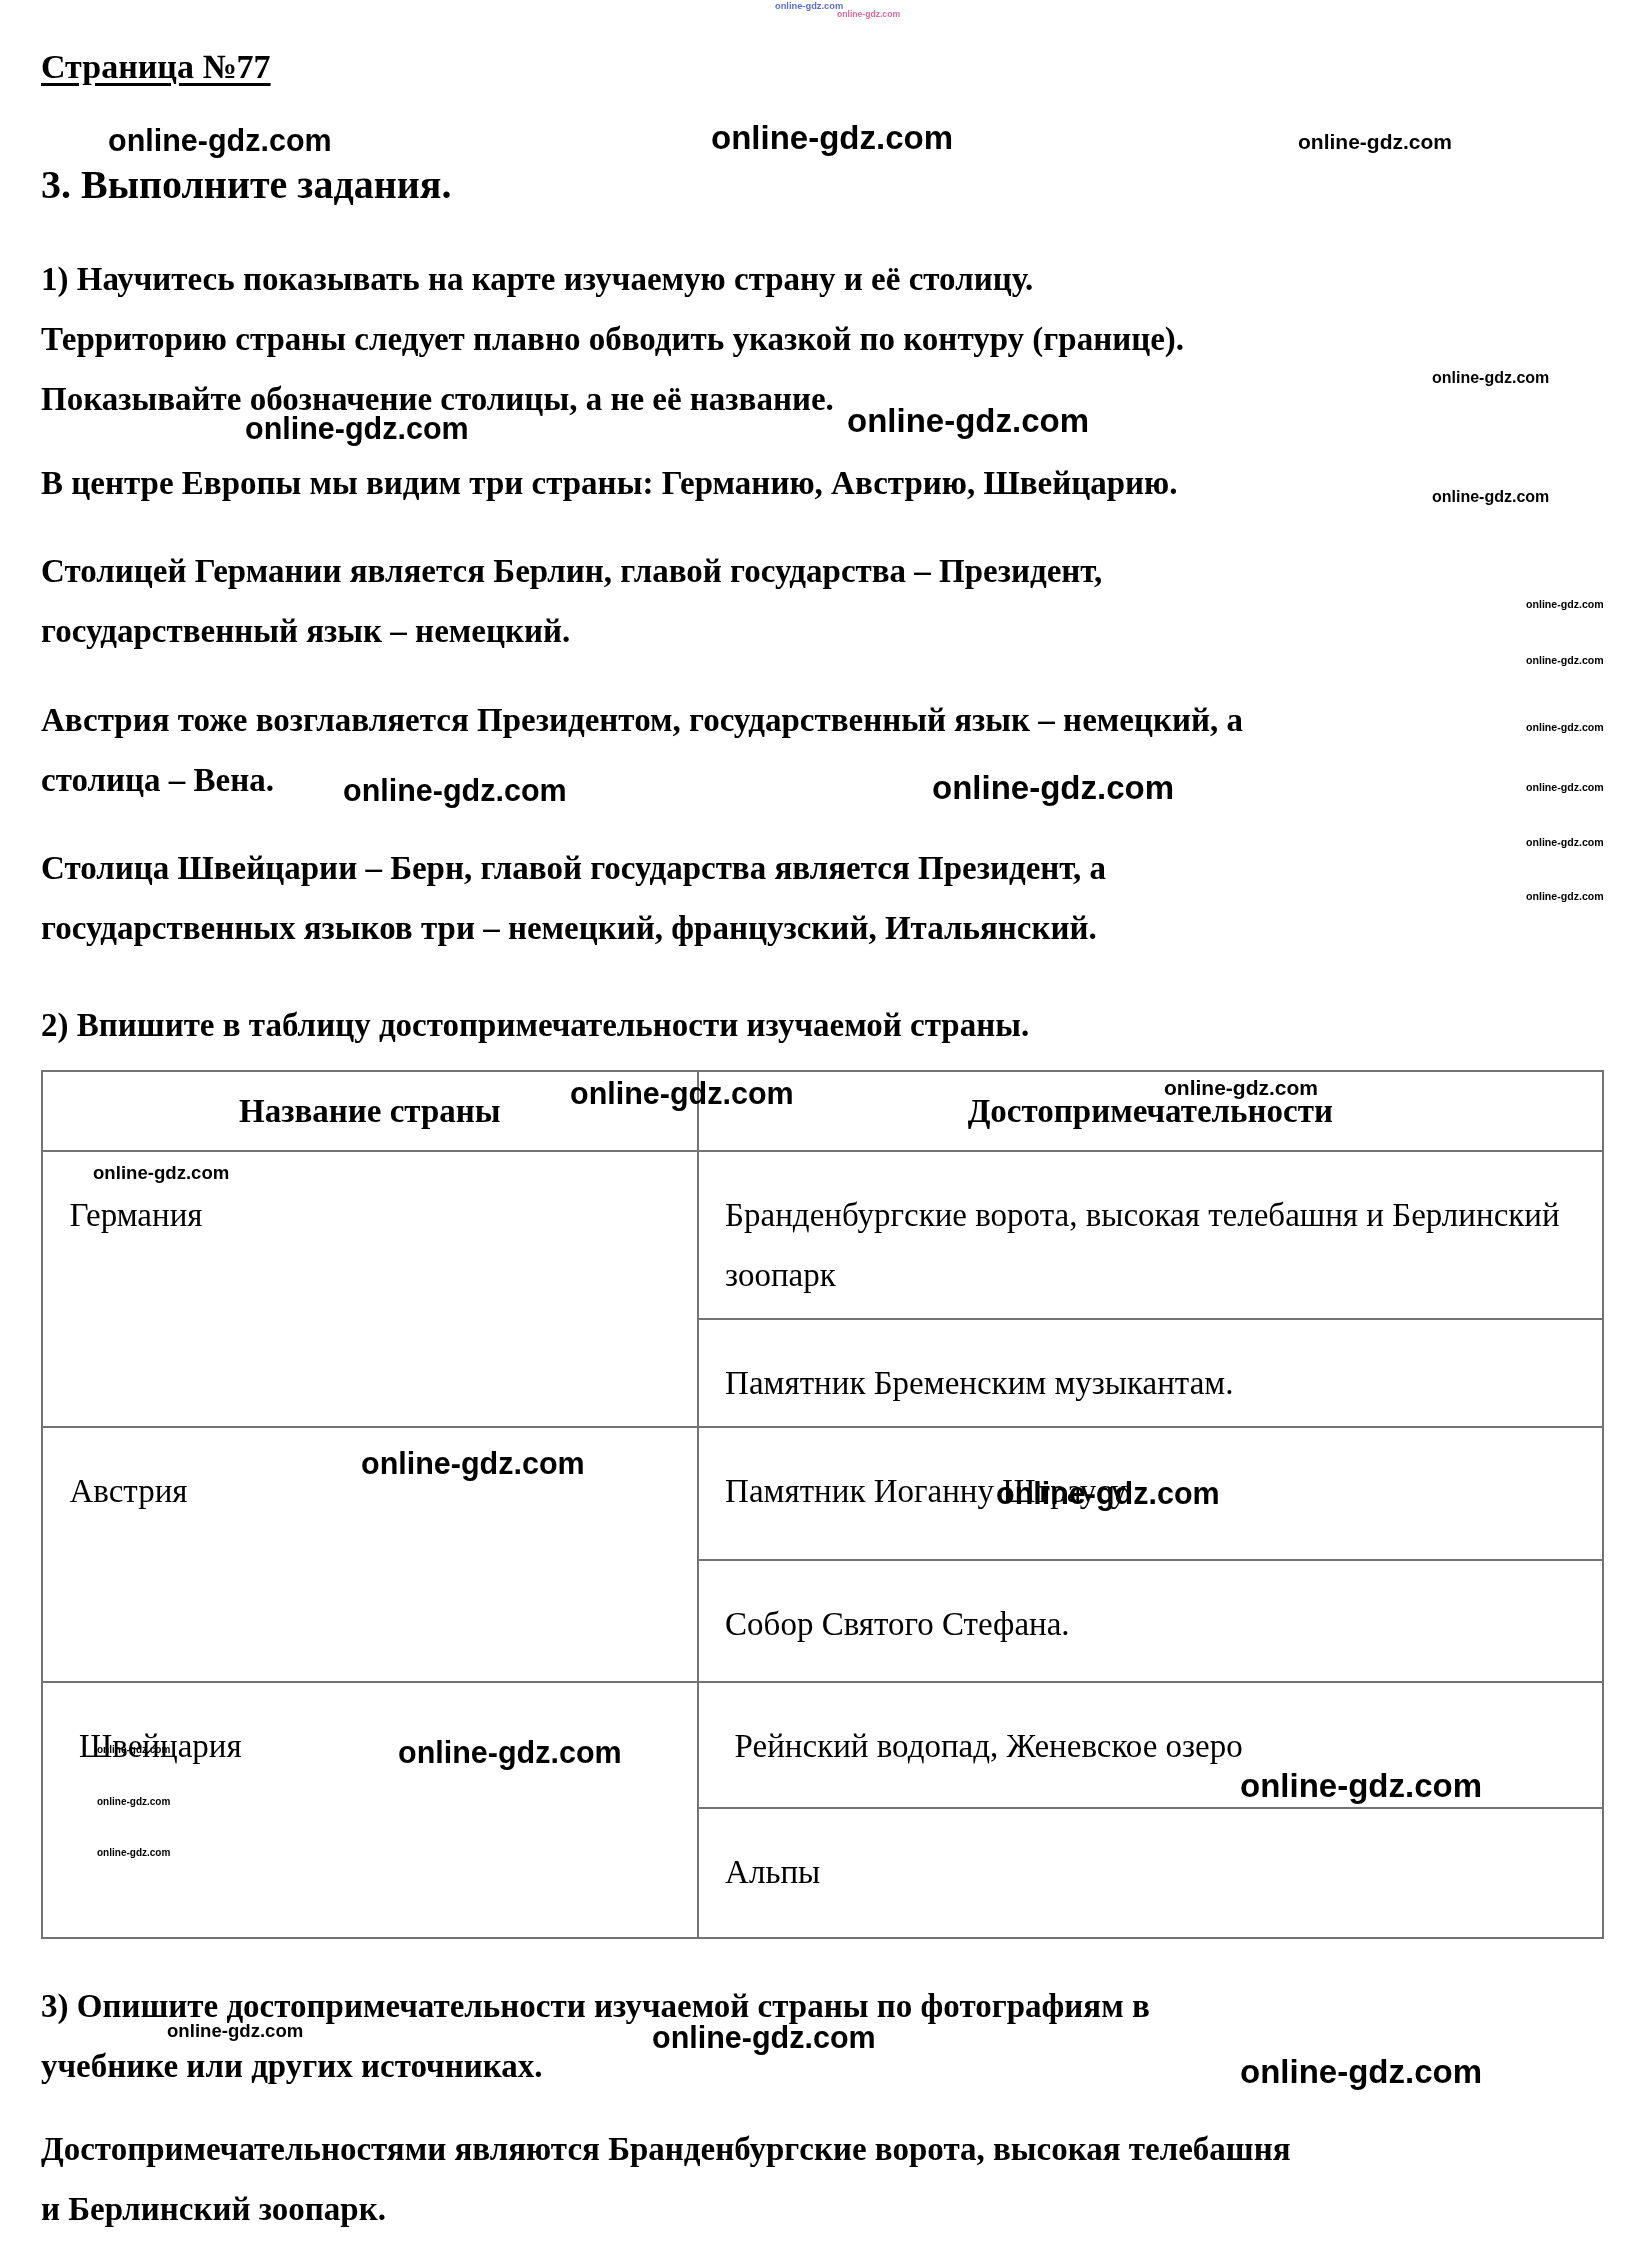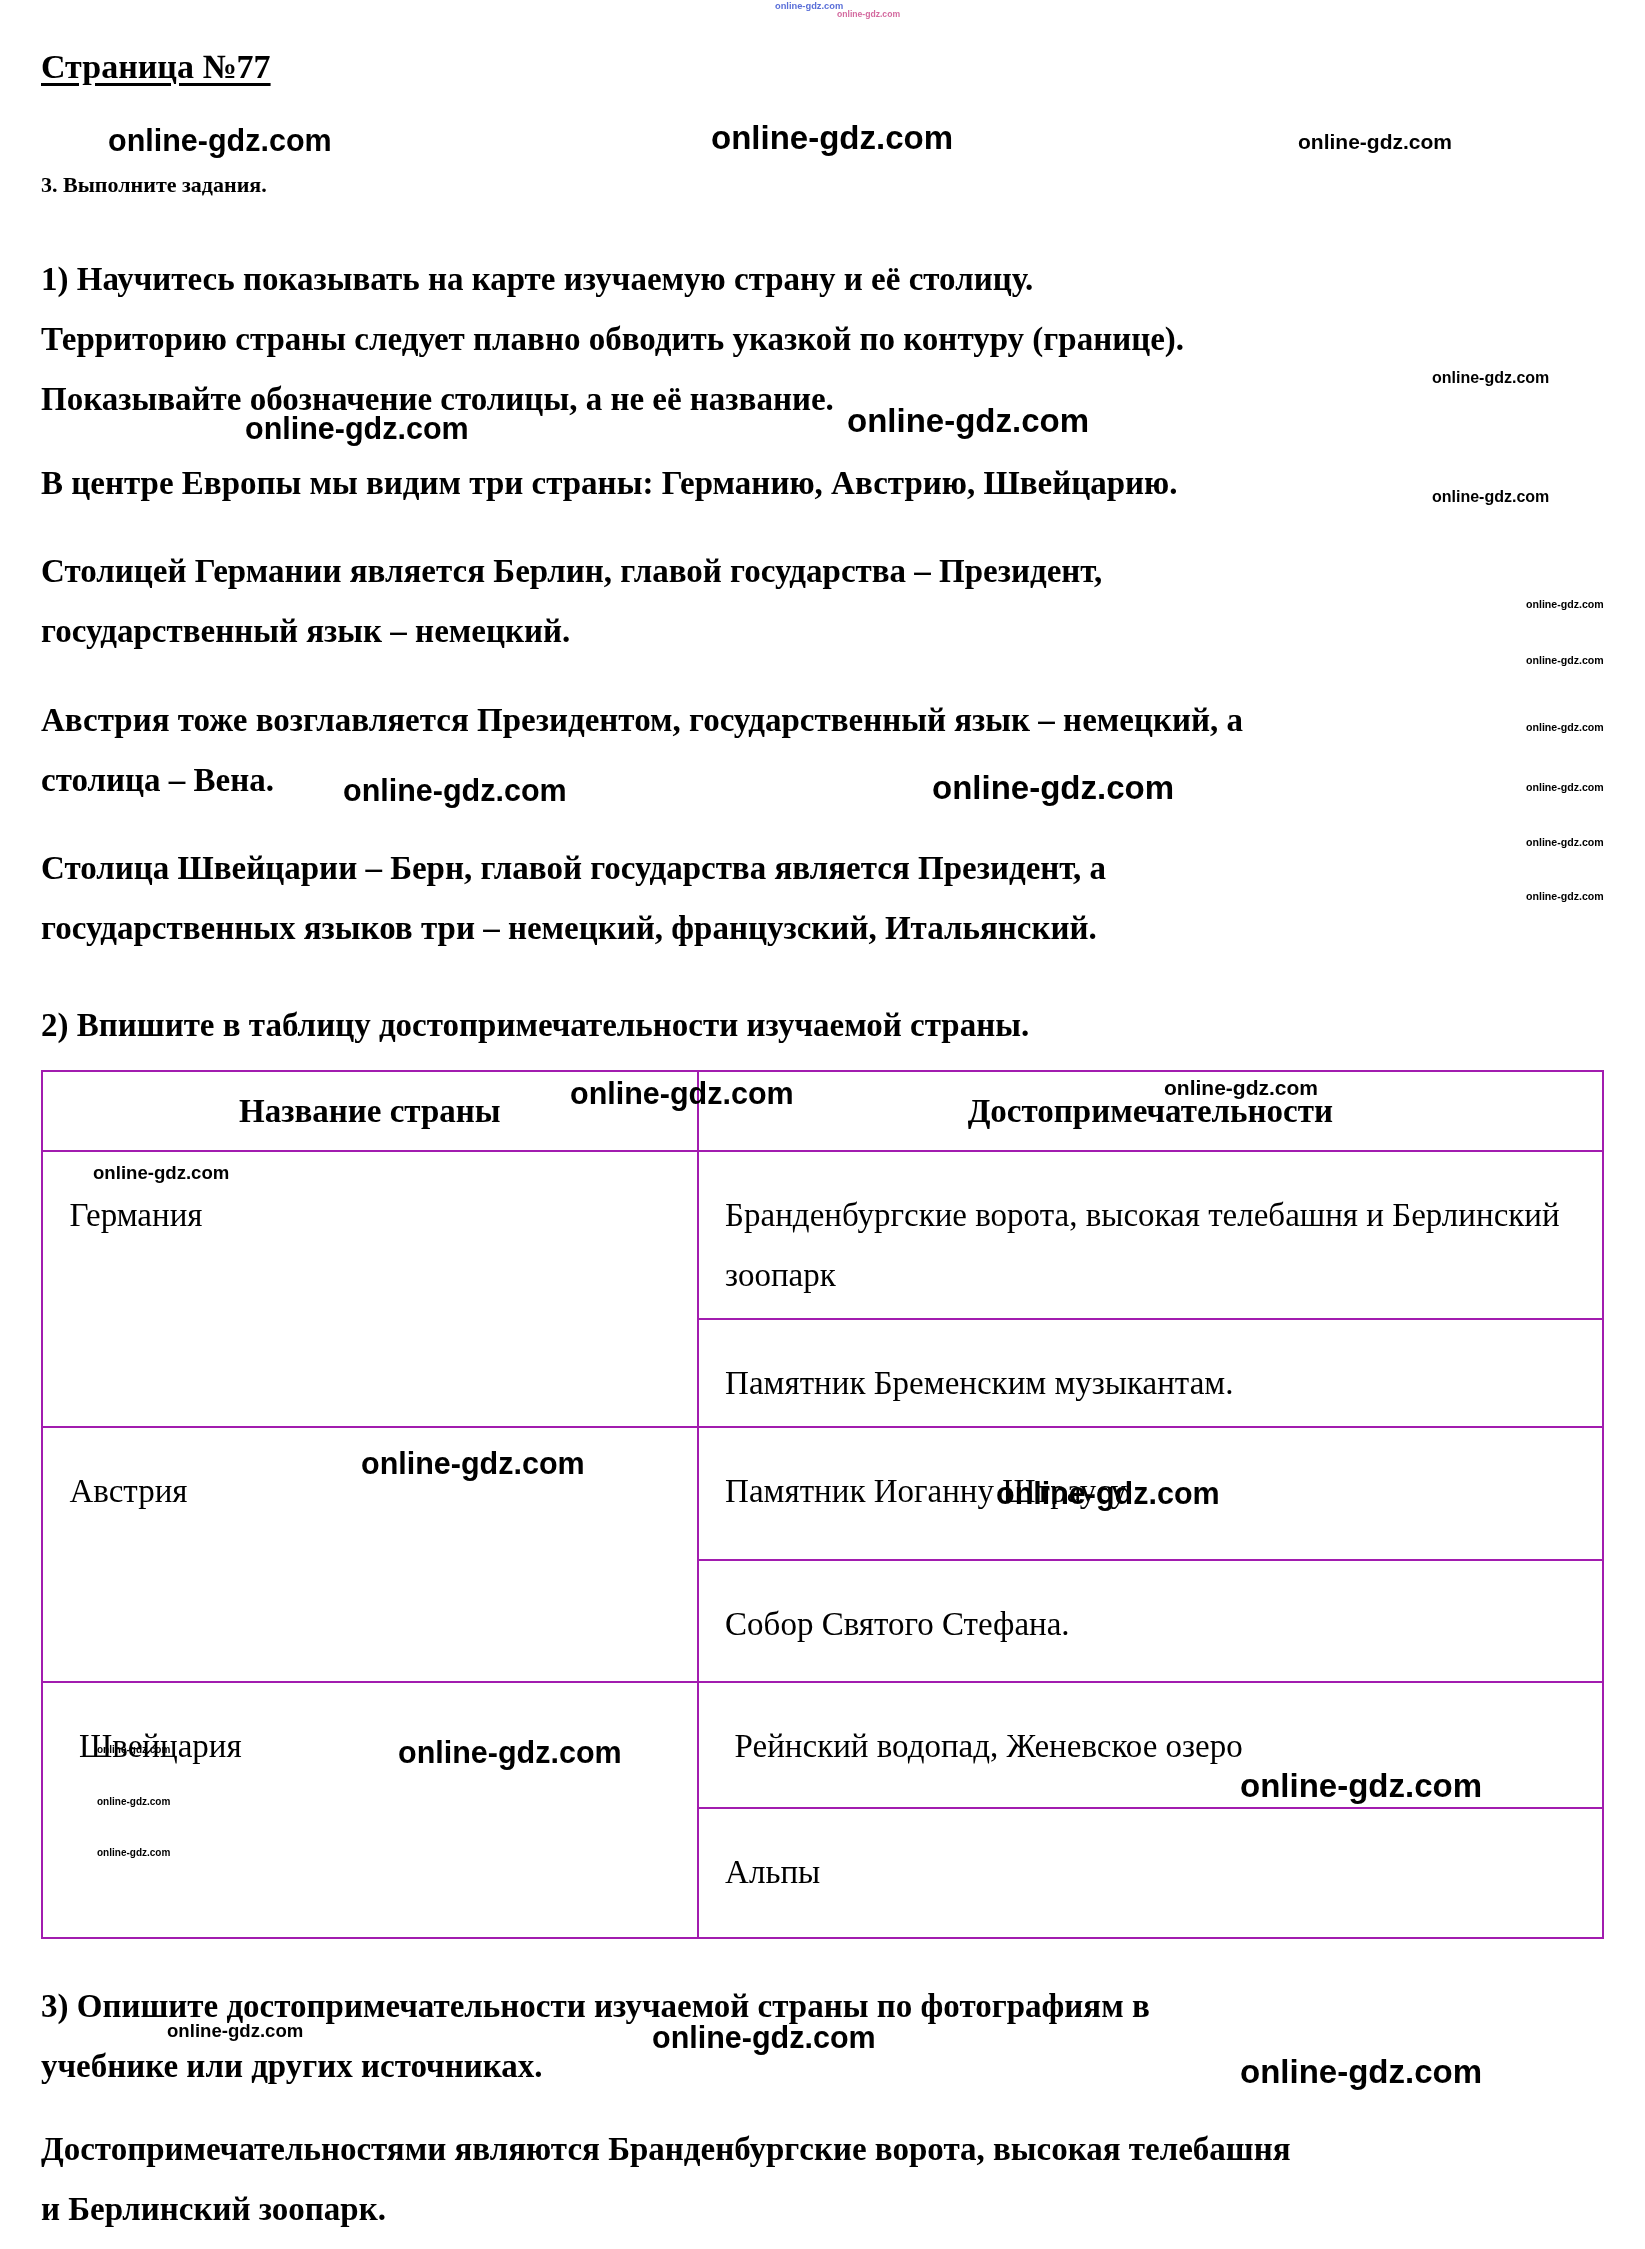--- a/index.html
+++ b/index.html
@@ -17,21 +17,21 @@
   
   .title {
     display:inline-block;
     margin-top:48px;
     font-size:34px;
     text-decoration:underline;
     text-underline-offset:5.3px;
   }
   .task-heading {
     margin-top:78px;
-    font-size:22px;
+    font-size:40px;
     font-weight:bold;
     line-height:41px;
   }
   .para { font-size:33px; line-height:60px;font-weight:bold; }
   .para .line { font-size:33px; line-height:60px; }
   .bold { font-weight:bold; }
   .t1-heading { margin-top:44px; }
   .p1 { margin-top:24px; }
   .p2 { margin-top:28px; }
   .p3 { margin-top:29px; }
@@ -45,21 +45,21 @@
   .attractions-table {
     border-collapse:collapse;
     width:1563px;
     margin-top:14.6px;
     table-layout:fixed;
   }
   .col-country { width:42%; }
   .col-attr { width:58%; }
   .attractions-table th,
   .attractions-table td {
-    border:2px solid #a21caf;
+    border:2px solid #737373;
     font-size:33px;
     line-height:60px;
     vertical-align:top;
     text-align:left;
   }
   .attractions-table th {
     font-weight:bold;
     text-align:center;
     vertical-align:middle;
     height:80px;

